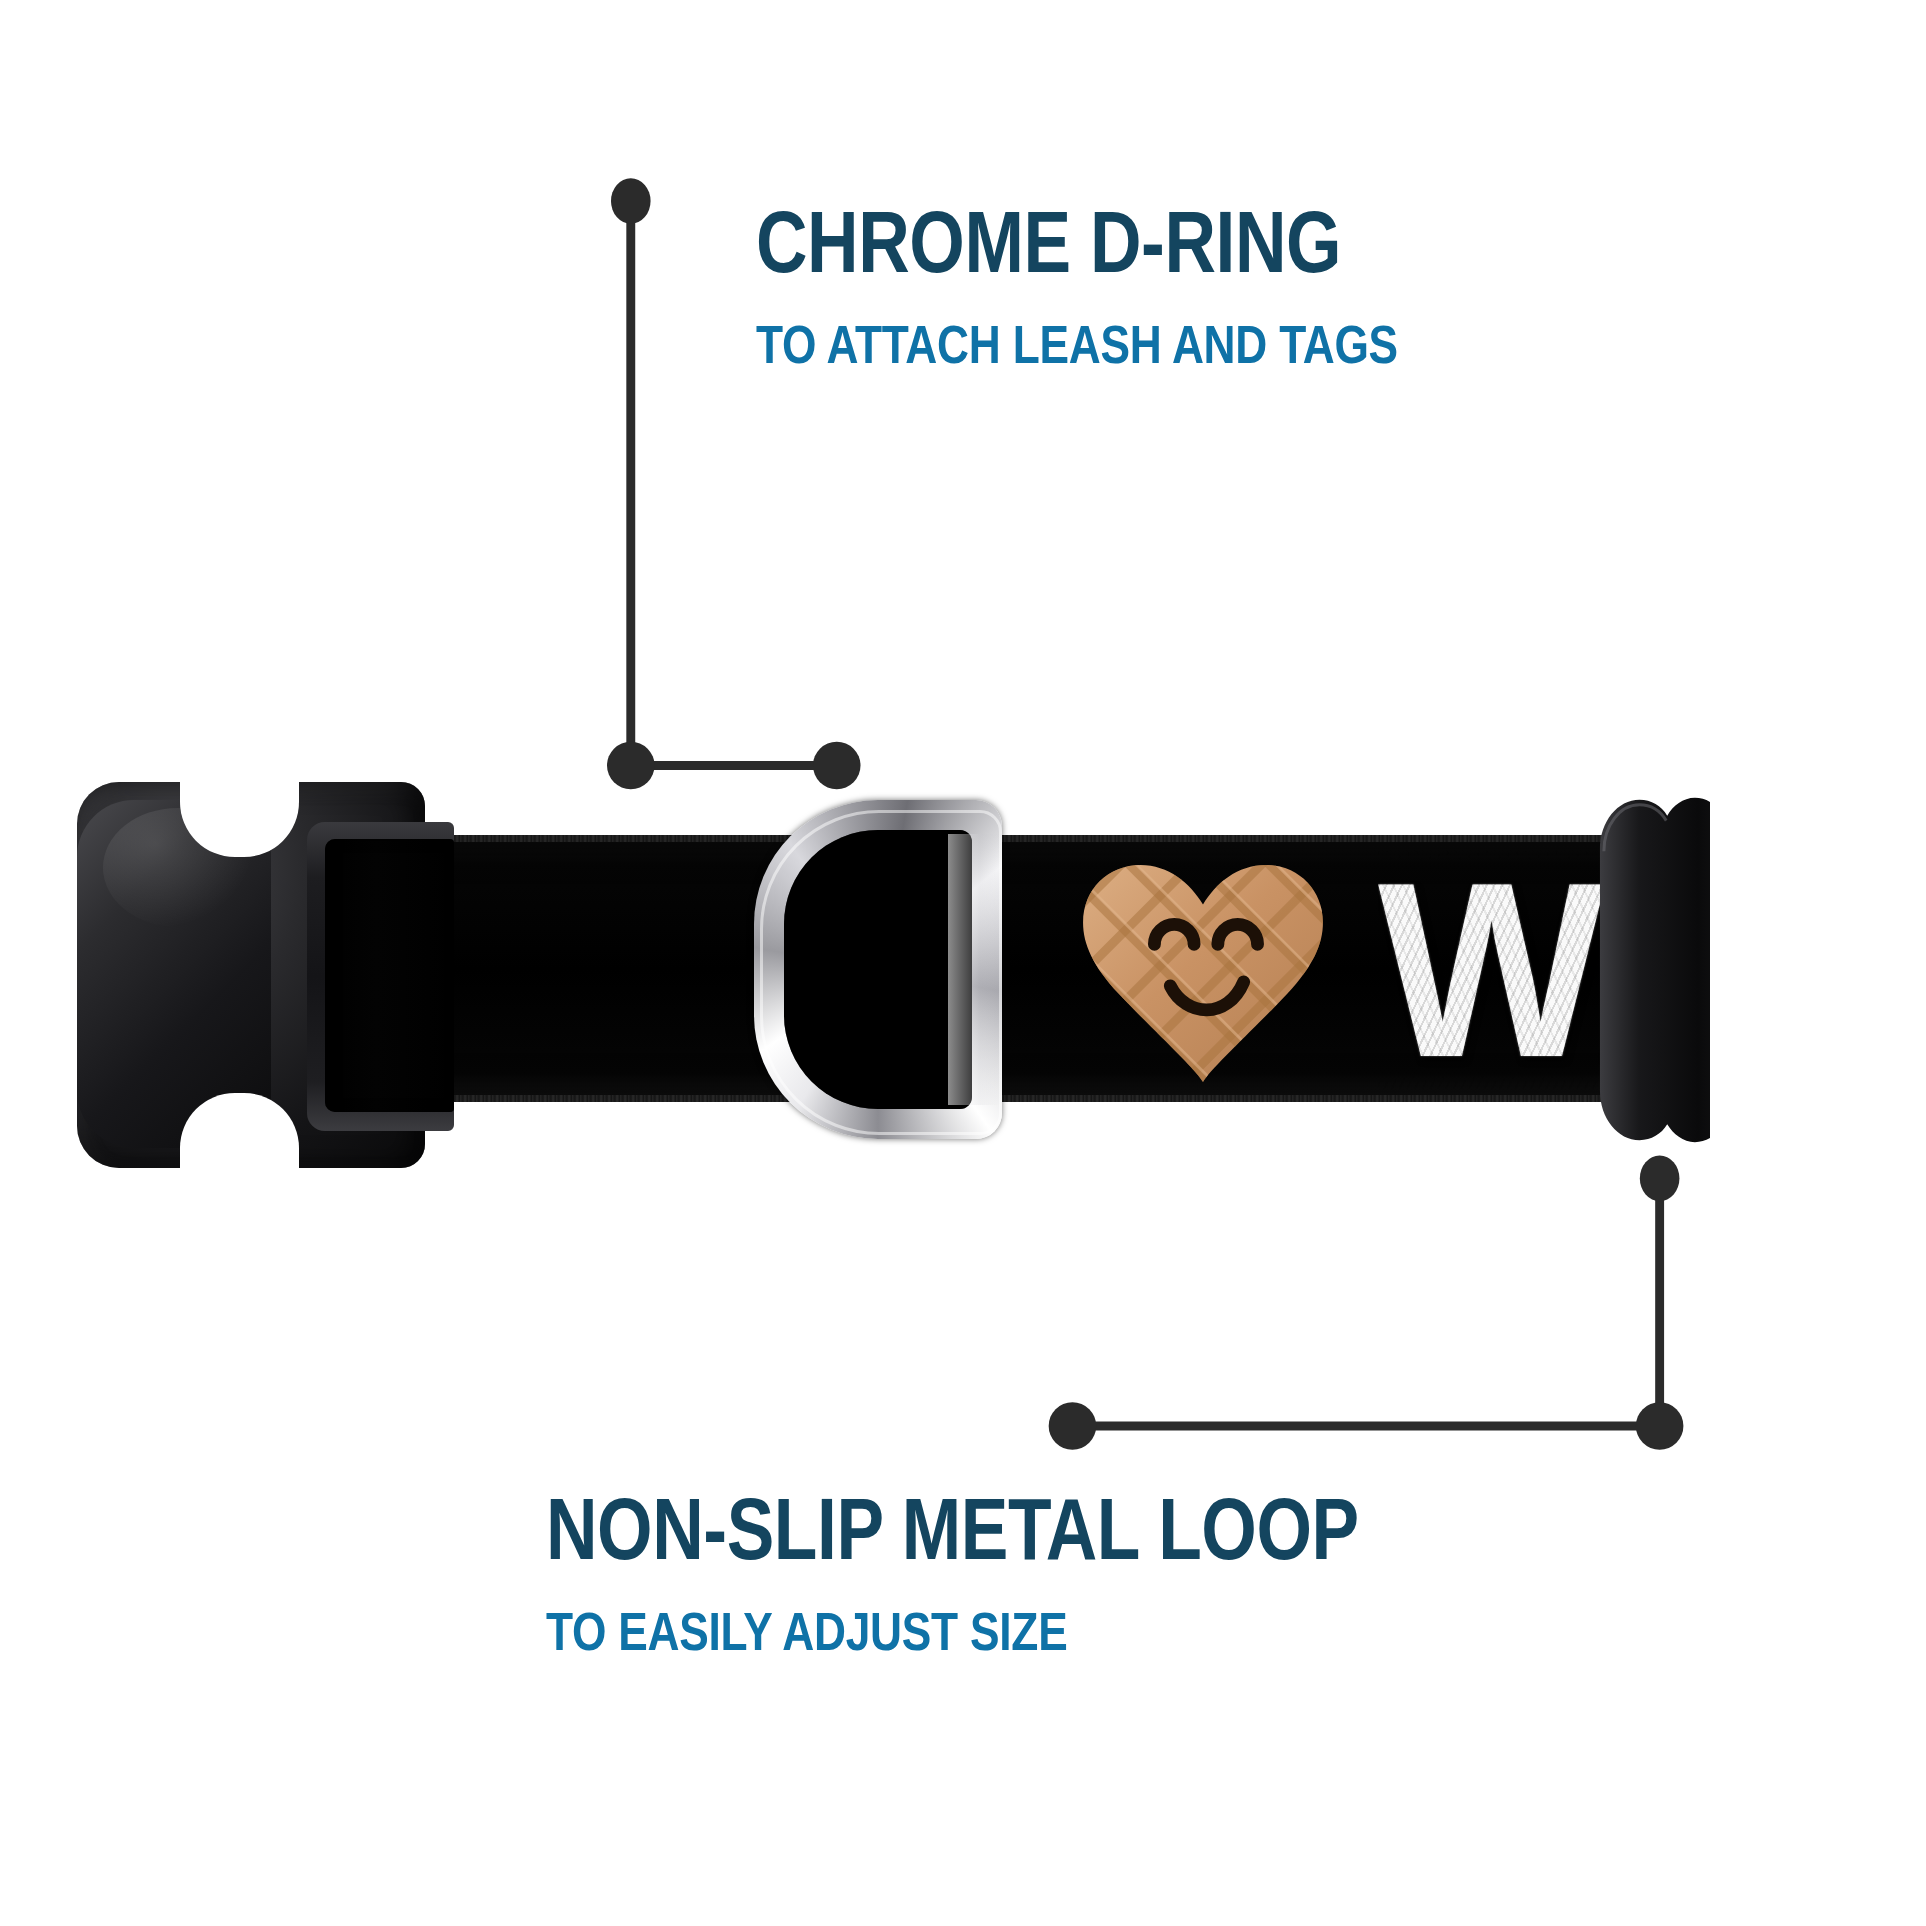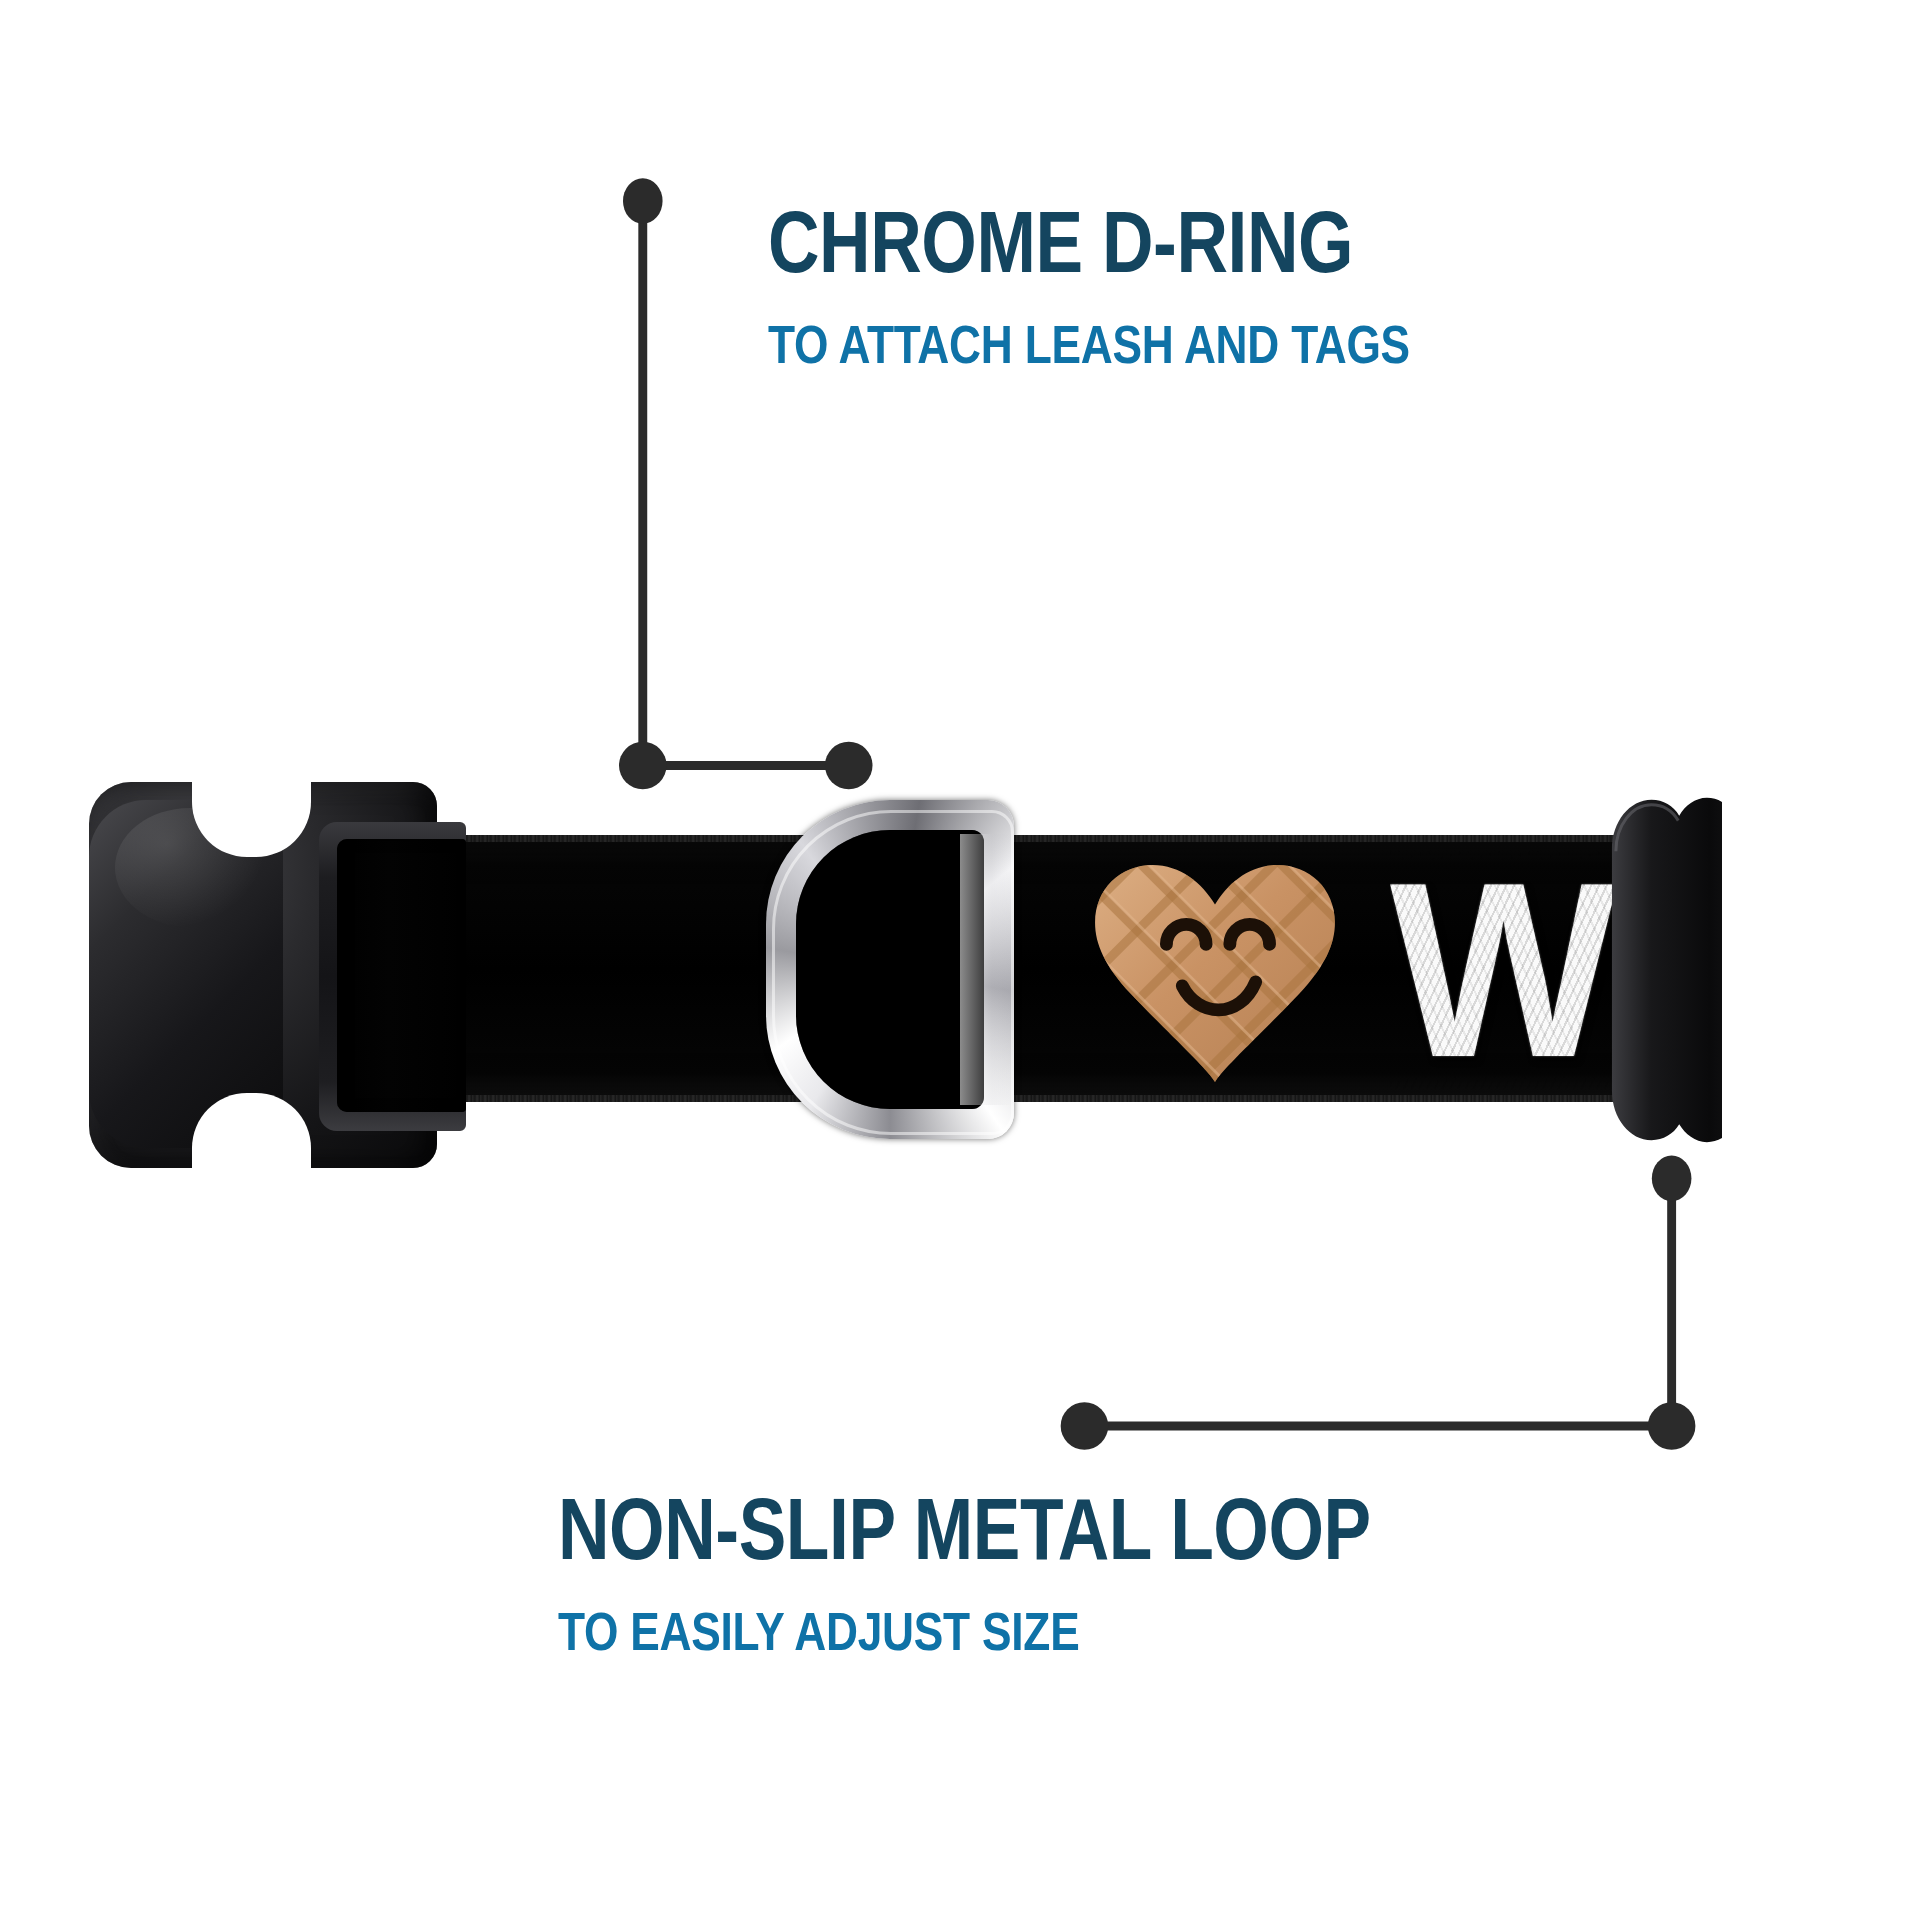--- a/index.html
+++ b/index.html
@@ -7,21 +7,20 @@
     padding: 0;
     background: #ffffff;
   }
   #canvas {
     position: relative;
     width: 1710px;
     height: 1927px;
     background: #ffffff;
     overflow: hidden;
     font-family: "Liberation Sans", sans-serif;
-    margin-left: 12px;
   }
 
   
   .callout-svg {
     position: absolute;
     left: 0; top: 0;
     width: 1927px; height: 1927px;
     pointer-events: none;
   }
 

